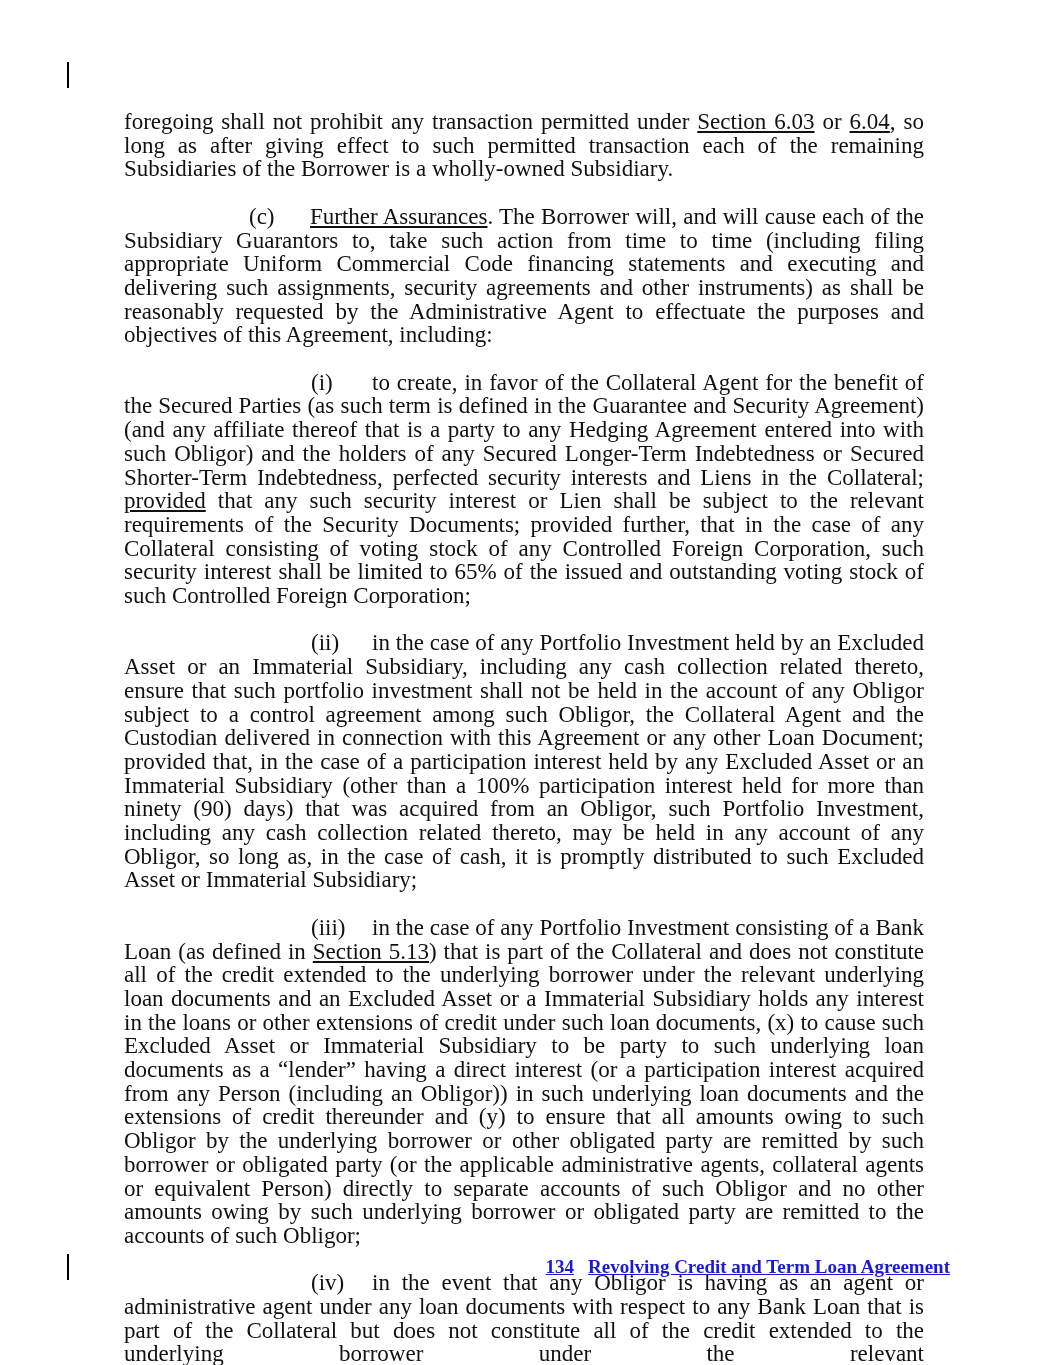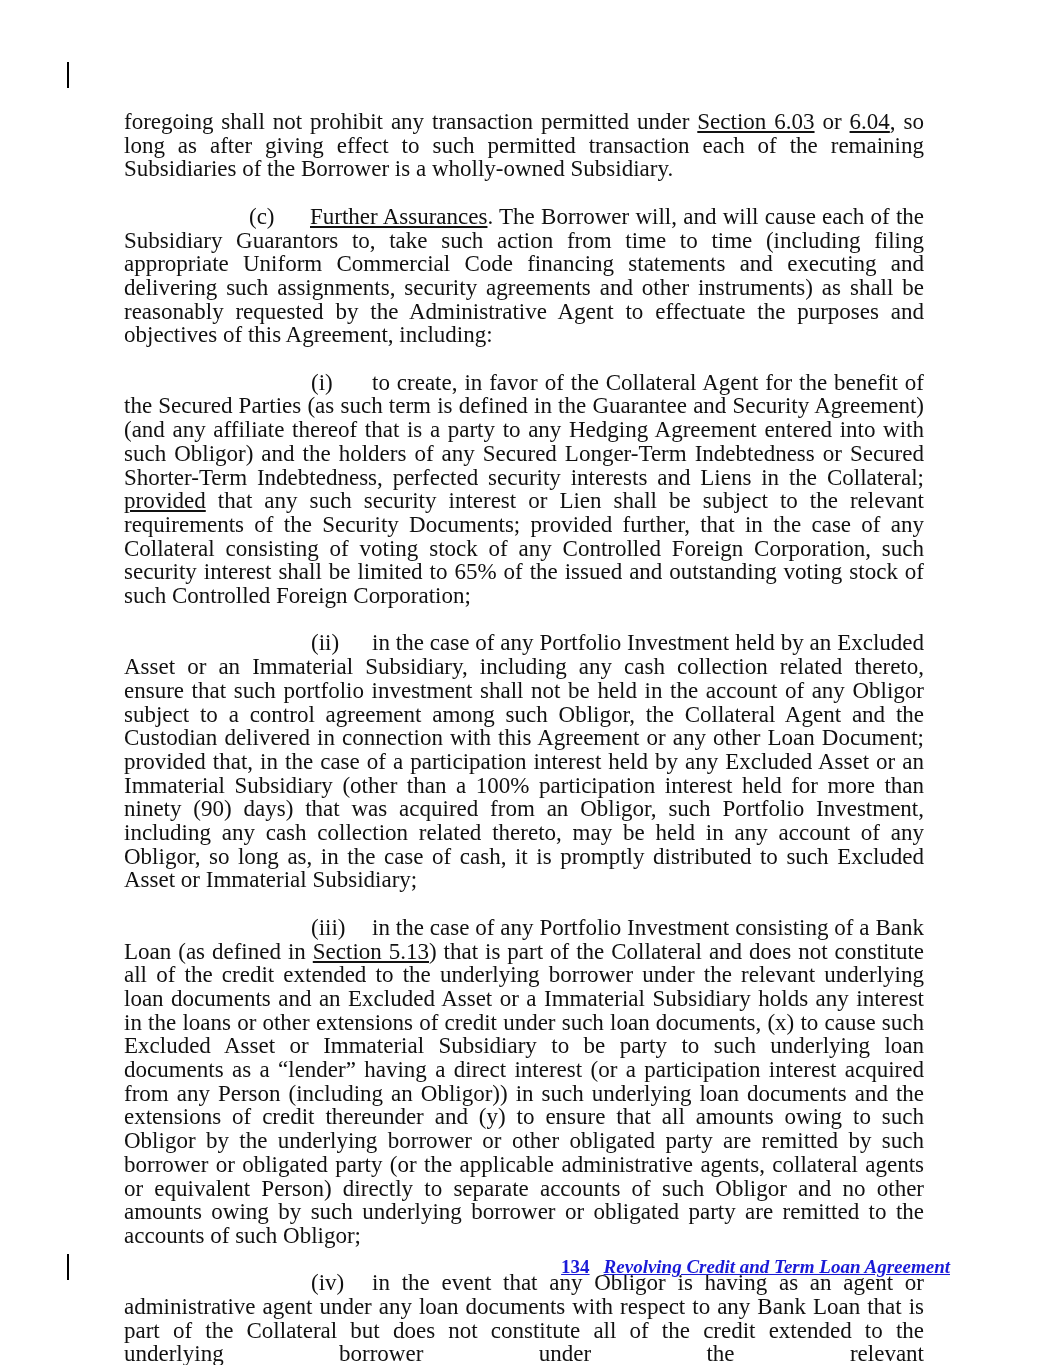--- a/index.html
+++ b/index.html
@@ -12,21 +12,21 @@
           font-size: 23px; line-height: 23.7px; }
   p { margin: 0 0 23.7px 0; text-align: justify; text-align-last: left; }
   .label { display: inline-block; }
   .label-c { width: 61px; margin-left: 125px; }
   .label-r { width: 61px; margin-left: 187px; }
   .u { text-decoration: underline; text-underline-offset: 2px; }
   .footer { position: absolute; top: 1256px; right: 105px; font-size: 19px;
             font-weight: bold; color: #1a1ad8; }
   .footer span { text-decoration: underline; }
   .footer .num { margin-right: 14px; text-decoration: underline; }
-  .footer .title { font-style: italic; }
+  .footer .title { }
 </style>
 </head>
 <body>
 
 <div class="bar top"></div>
 <div class="bar bottom"></div>
 
 <div class="page">
   <p><span>foregoing shall not prohibit any transaction permitted under </span><span class="u">Section 6.03</span><span> or </span><span class="u">6.04</span><span>, so long as after giving effect to such permitted transaction each of the remaining Subsidiaries of the Borrower is a wholly-owned Subsidiary.</span></p>
 

